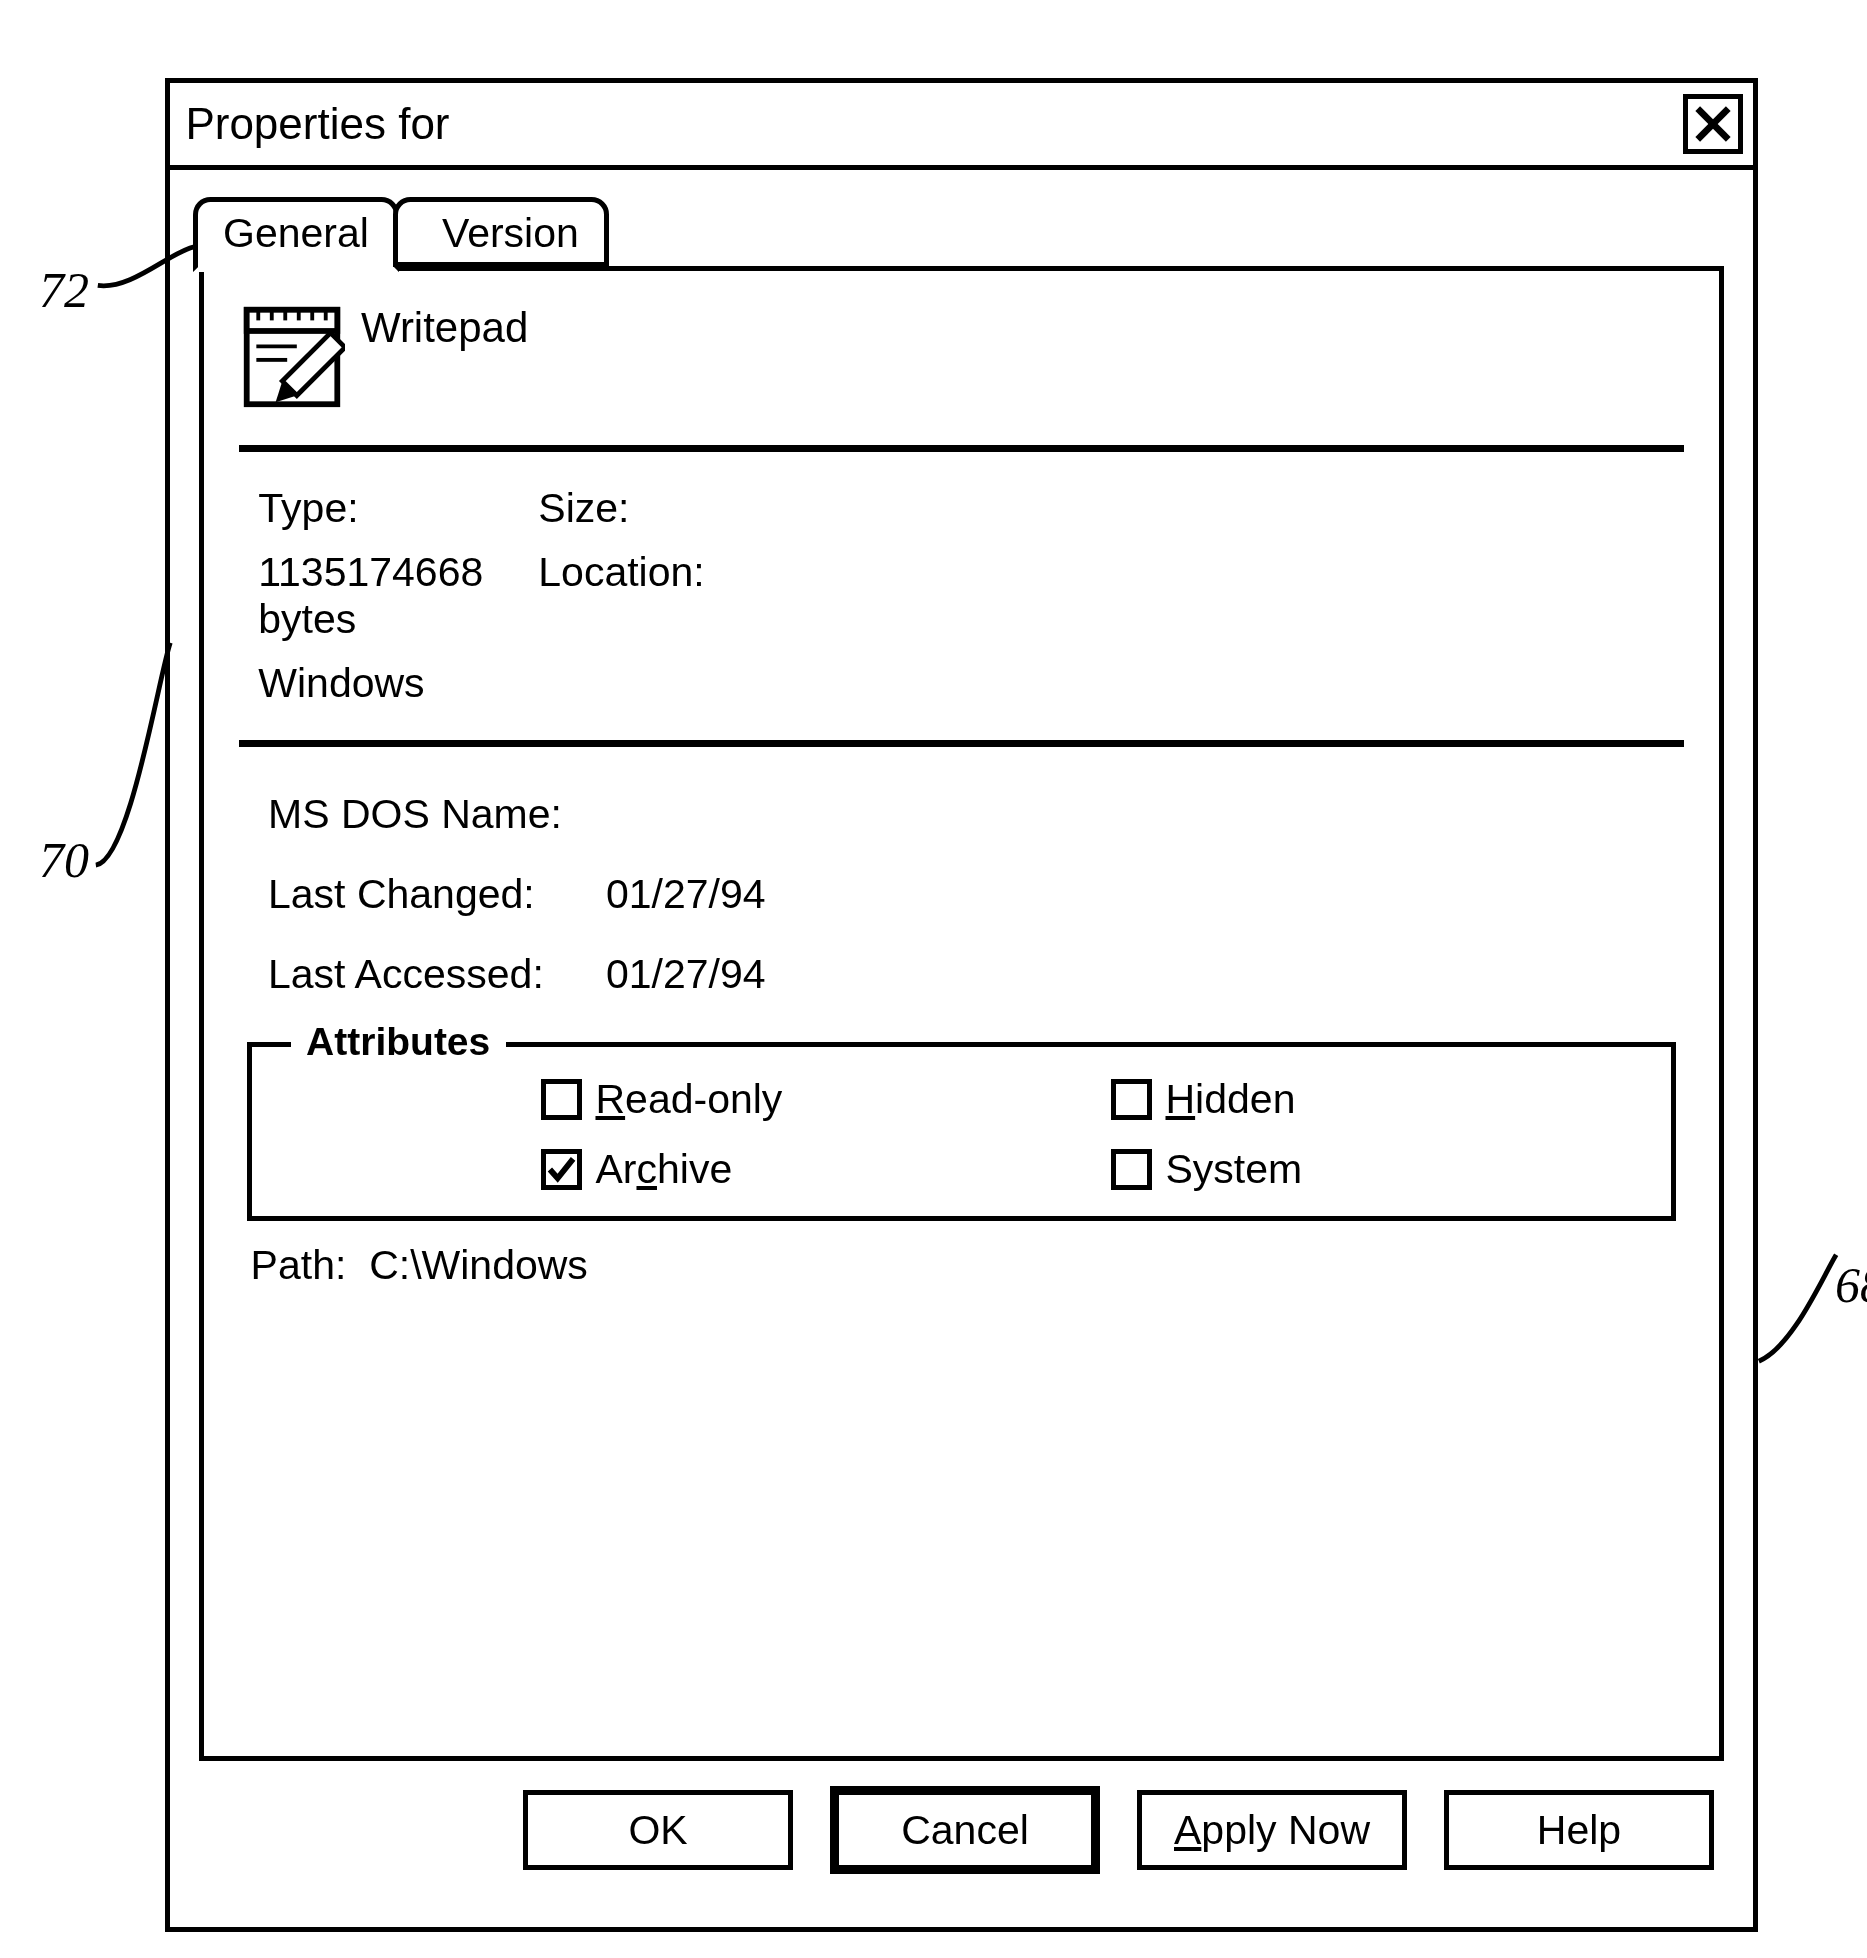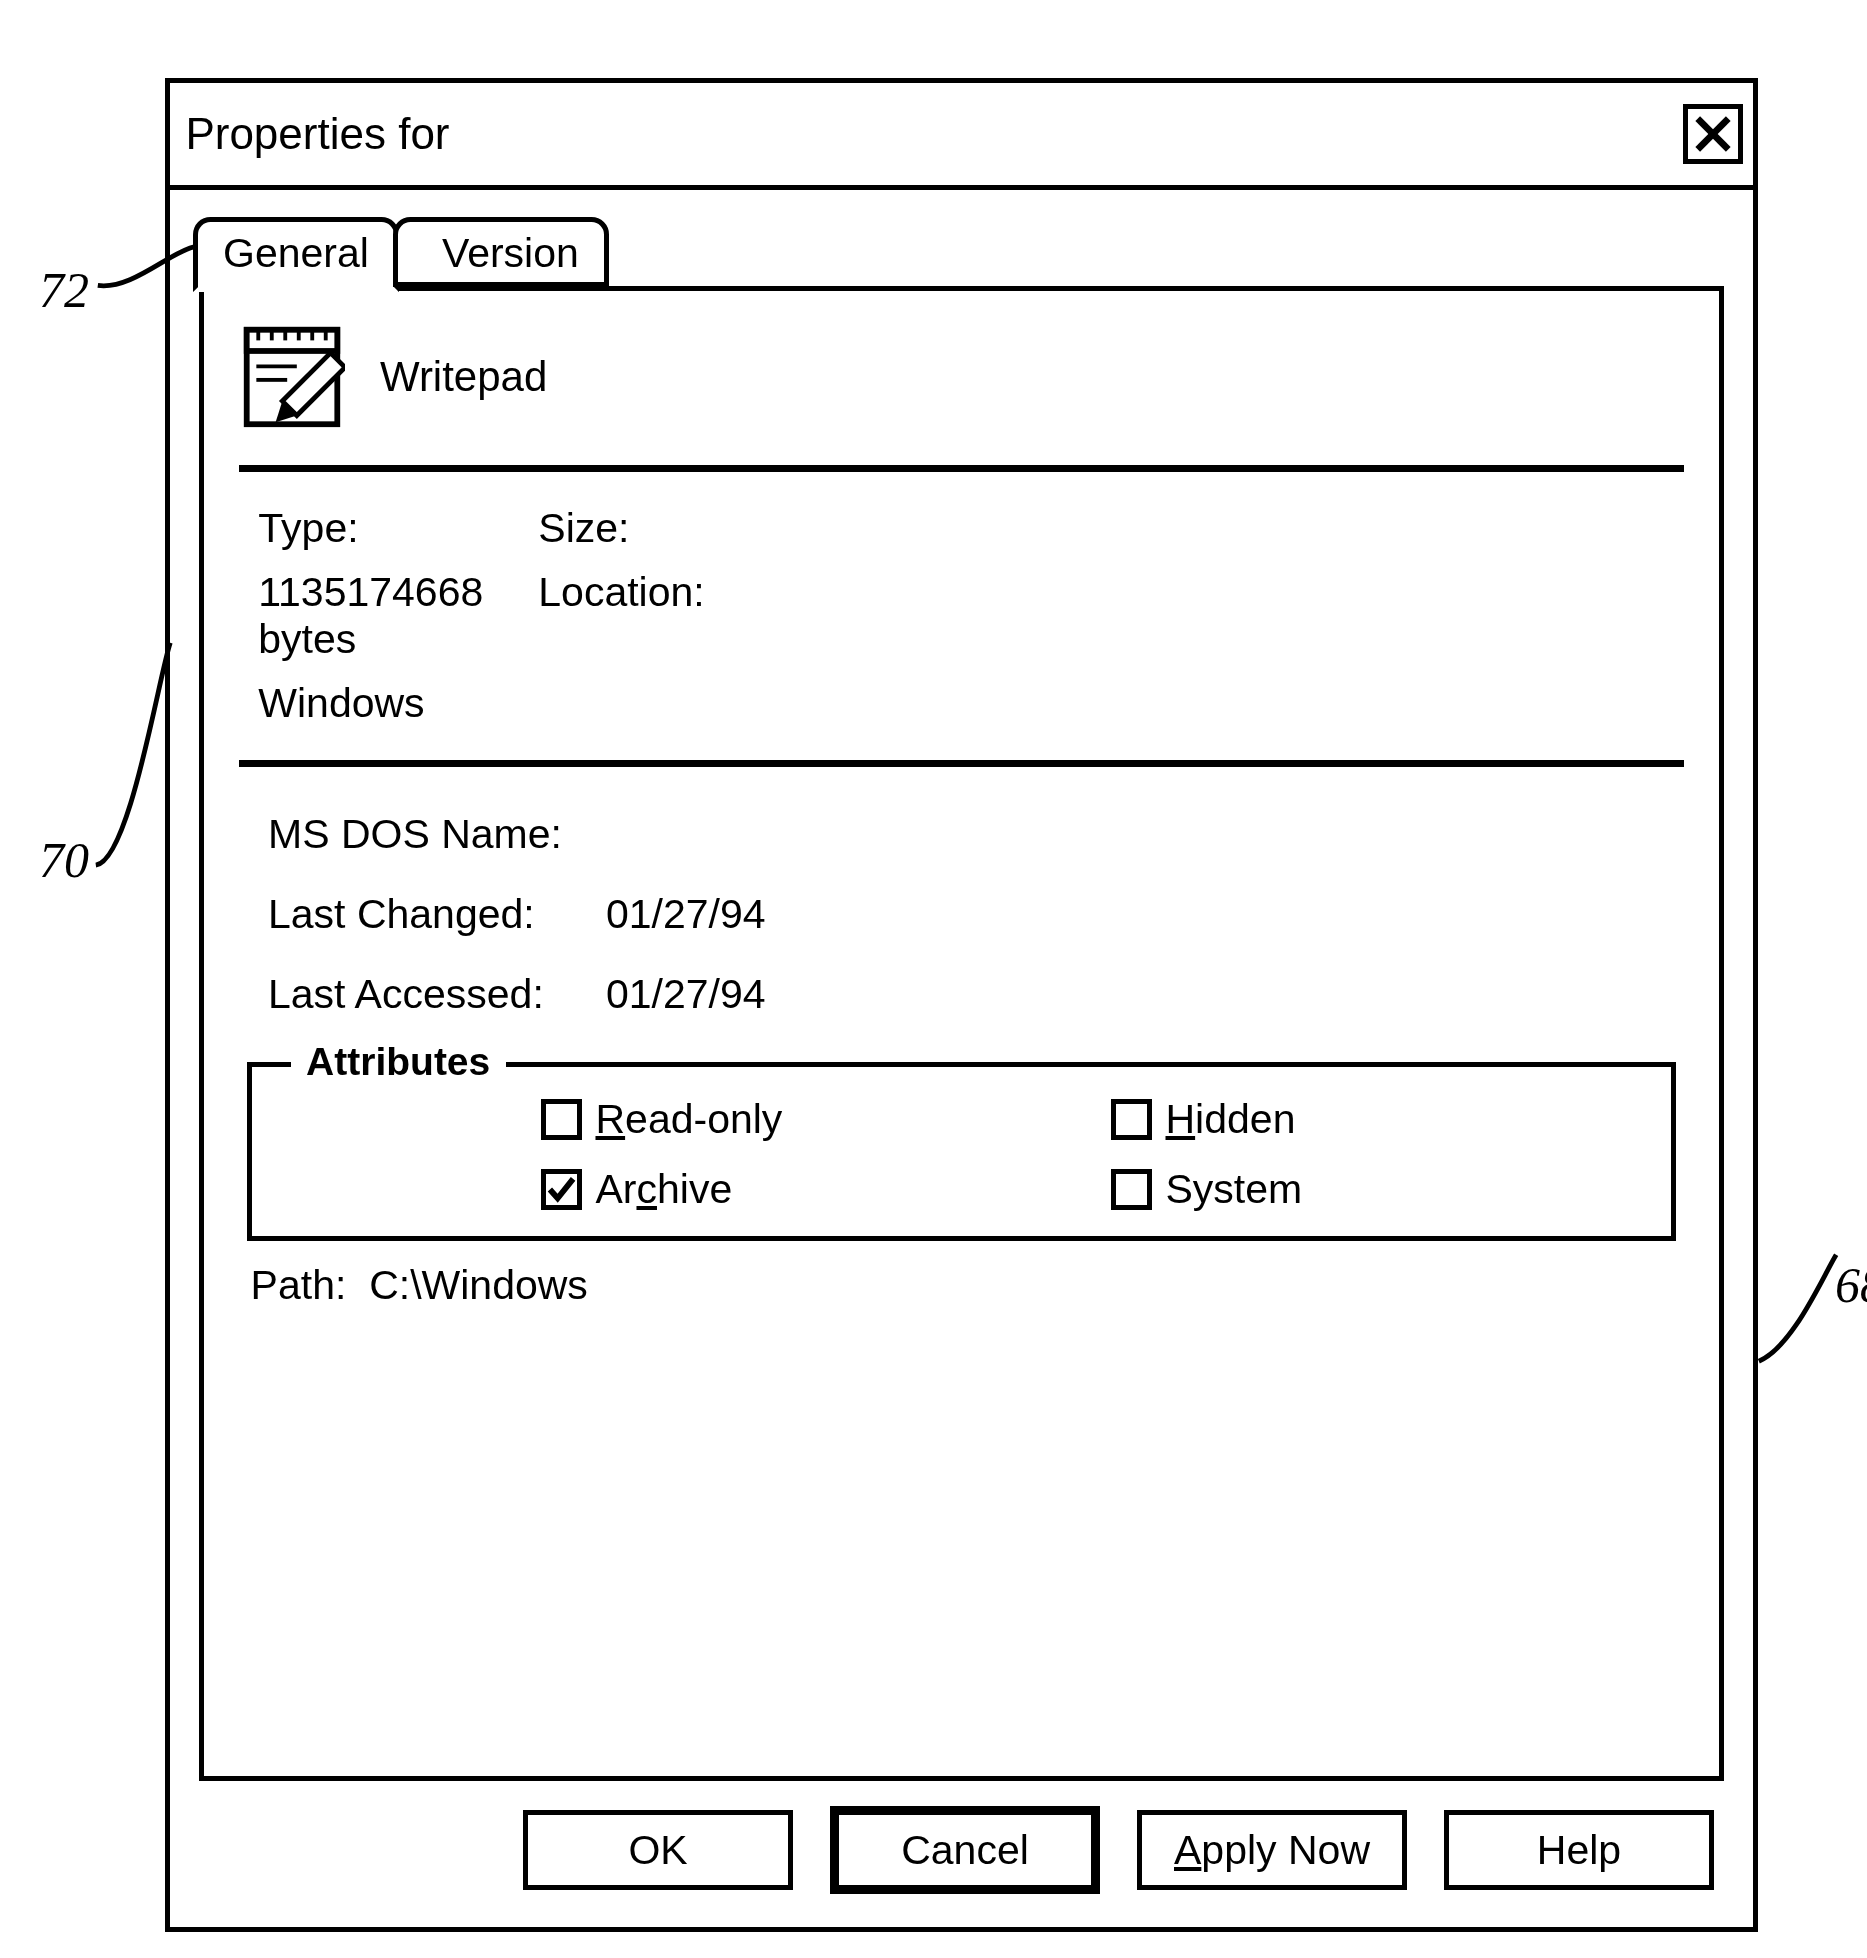--- a/index.html
+++ b/index.html
@@ -26,21 +26,21 @@
       height: 1854px;
       border: 5.8px solid #000;
       background: #fff;
     }
     .titlebar {
       display: flex;
       align-items: center;
       justify-content: space-between;
       border-bottom: 5.8px solid #000;
       padding: 3.9px 9.7px 3.9px 15.4px;
-      height: 107px;
+      height: 87px;
     }
     .titlebar-text {
       font-size: 44px;
     }
     .close-box {
       width: 60px;
       height: 60px;
       border: 5.8px solid #000;
       display: flex;
       align-items: center;
@@ -77,22 +77,21 @@
     .tabpanel {
       margin: -5.8px 29px 0 29px;
       border: 5.8px solid #000;
       padding: 27px 35px 21px 35px;
       position: relative;
       z-index: 1;
       height: 1495px;
     }
     .filehead {
       display: flex;
-      align-items: center;
-      gap: 35px;
+      gap: 16px;
       padding: 5.8px 0 23px 0;
     }
     .file-icon {
       width: 106px;
       height: 106px;
     }
     .file-name {
       font-size: 42px;
     }
     hr.sep {

